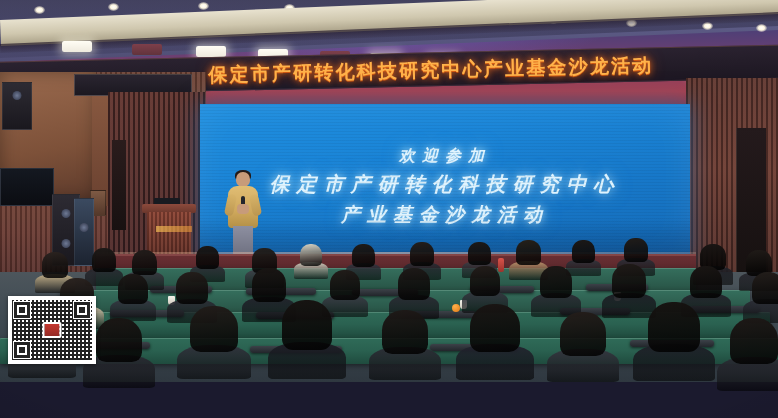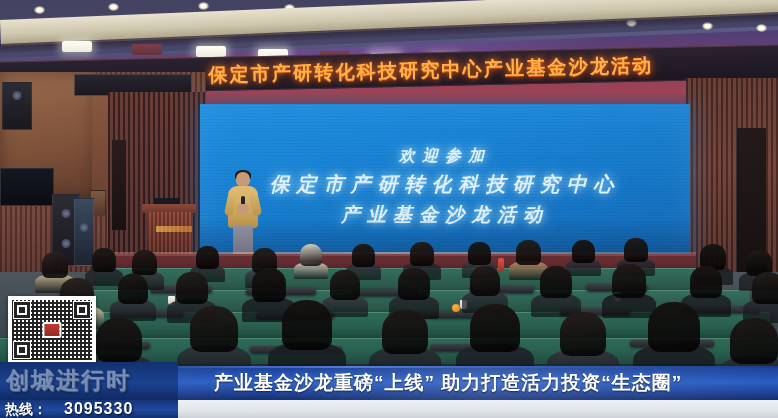--- a/index.html
+++ b/index.html
@@ -618,29 +618,14 @@
       <span class="eye tr">
           <i></i>
         </span>
       <span class="eye bl">
           <i></i>
         </span>
       <span class="logo"></span>
     </div>
   </div>
 
-  <div class="lower">
-    <div class="lower-bg"></div>
-    <div class="lower-topline"></div>
-
-    <div class="brand">
-      <span class="brand-text">创城进行时</span>
-    </div>
-
-    <div class="headline">产业基金沙龙重磅“上线” 助力打造活力投资“生态圈”</div>
-
-    <div class="hotline-strip"></div>
-    <div class="hotline-box"></div>
-    <span class="hotline-label">热线：</span>
-    <span class="hotline-num">3095330</span>
-  </div>
 
 </div>
 
 </body></html>

